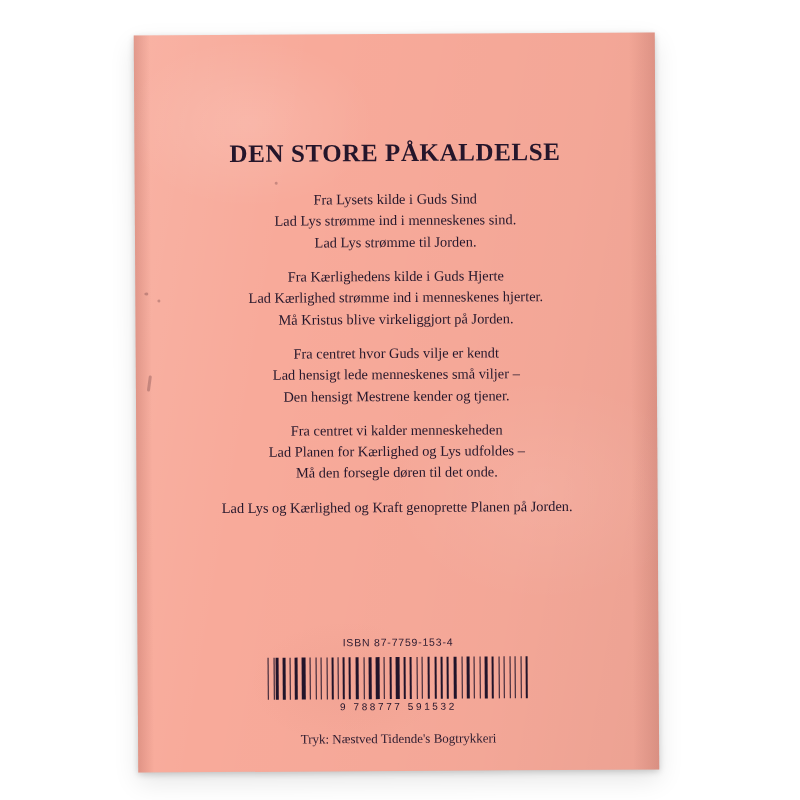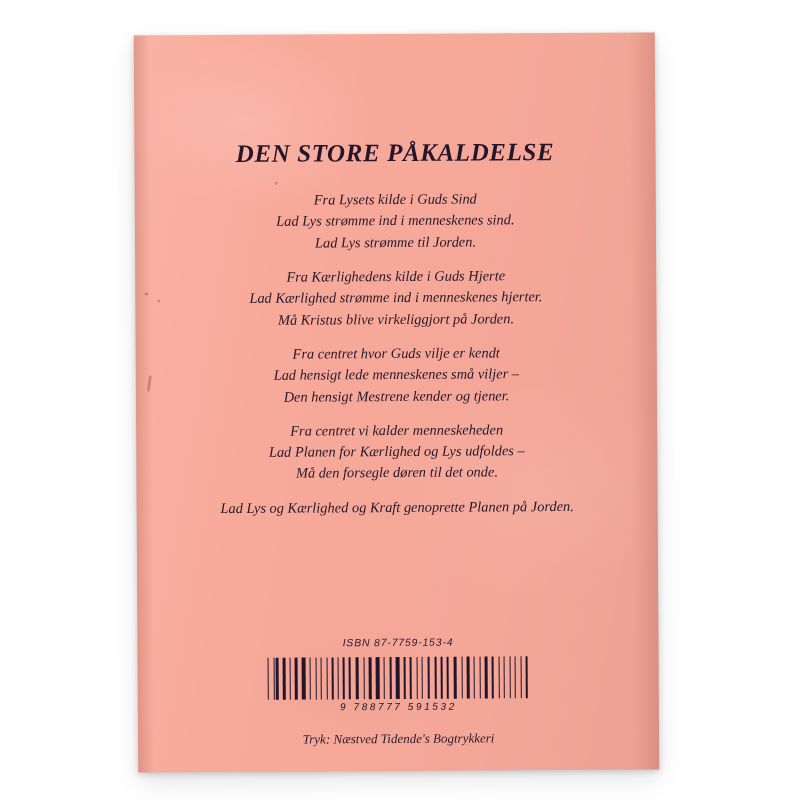--- a/index.html
+++ b/index.html
@@ -10,21 +10,20 @@
     background: #ffffff;
     font-family: "Liberation Serif", serif;
   }
 
   #stage {
     position: relative;
     width: 800px;
     height: 800px;
     background: #ffffff;
     overflow: hidden;
-    font-style: italic;
   }
 
   
   #booklet {
     position: absolute;
     left: 136px;
     top: 34px;
     width: 521px;
     height: 737px;
     background: #f8aa9a;

